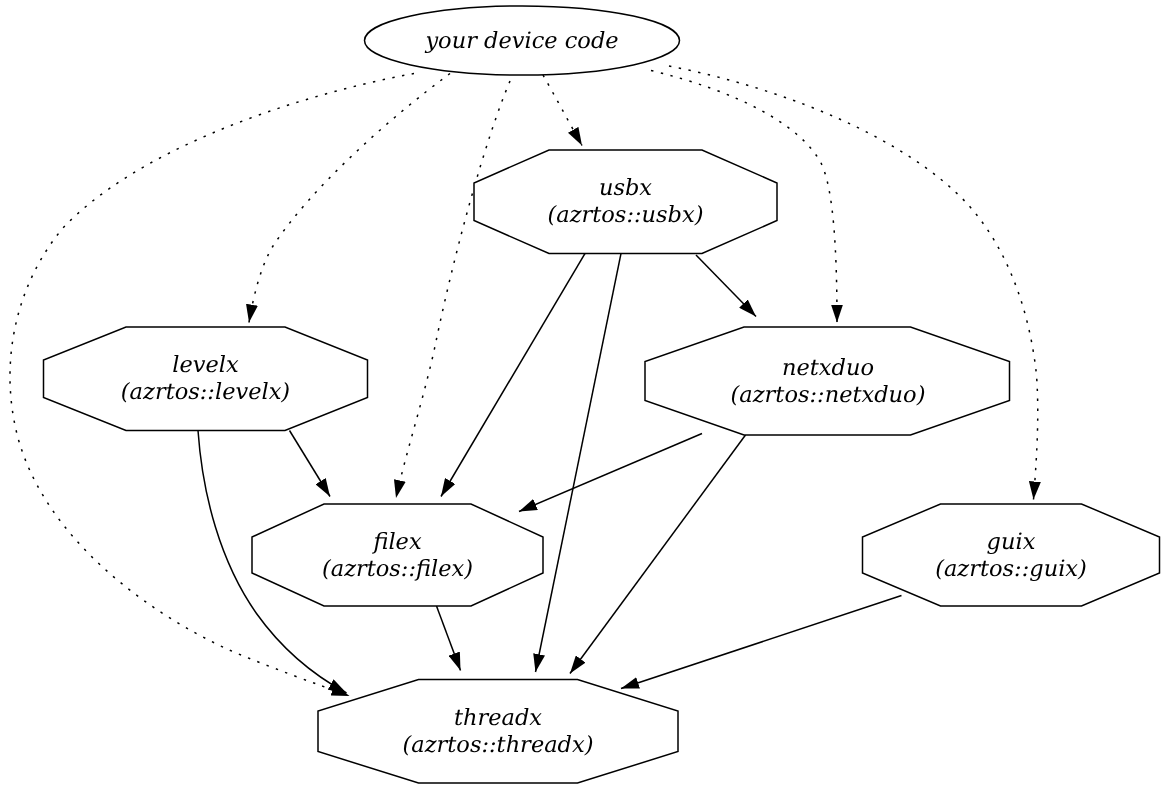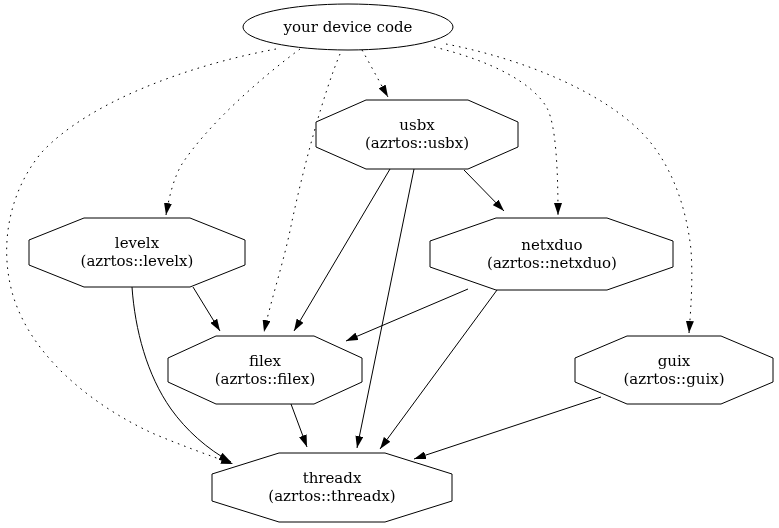--- a/index.html
+++ b/index.html
@@ -5,20 +5,21 @@
   html, body {
     margin: 0;
     padding: 0;
     background: #ffffff;
   }
   .canvas {
     width: 779px;
     height: 528px;
     background: #ffffff;
     overflow: hidden;
+    font-style: italic;
   }
   svg { display: block; }
   .node-shape {
     fill: #ffffff;
     stroke: #000000;
     stroke-width: 1;
   }
   .node-label {
     font-family: "DejaVu Serif", "Liberation Serif", serif;
     font-size: 15px;

